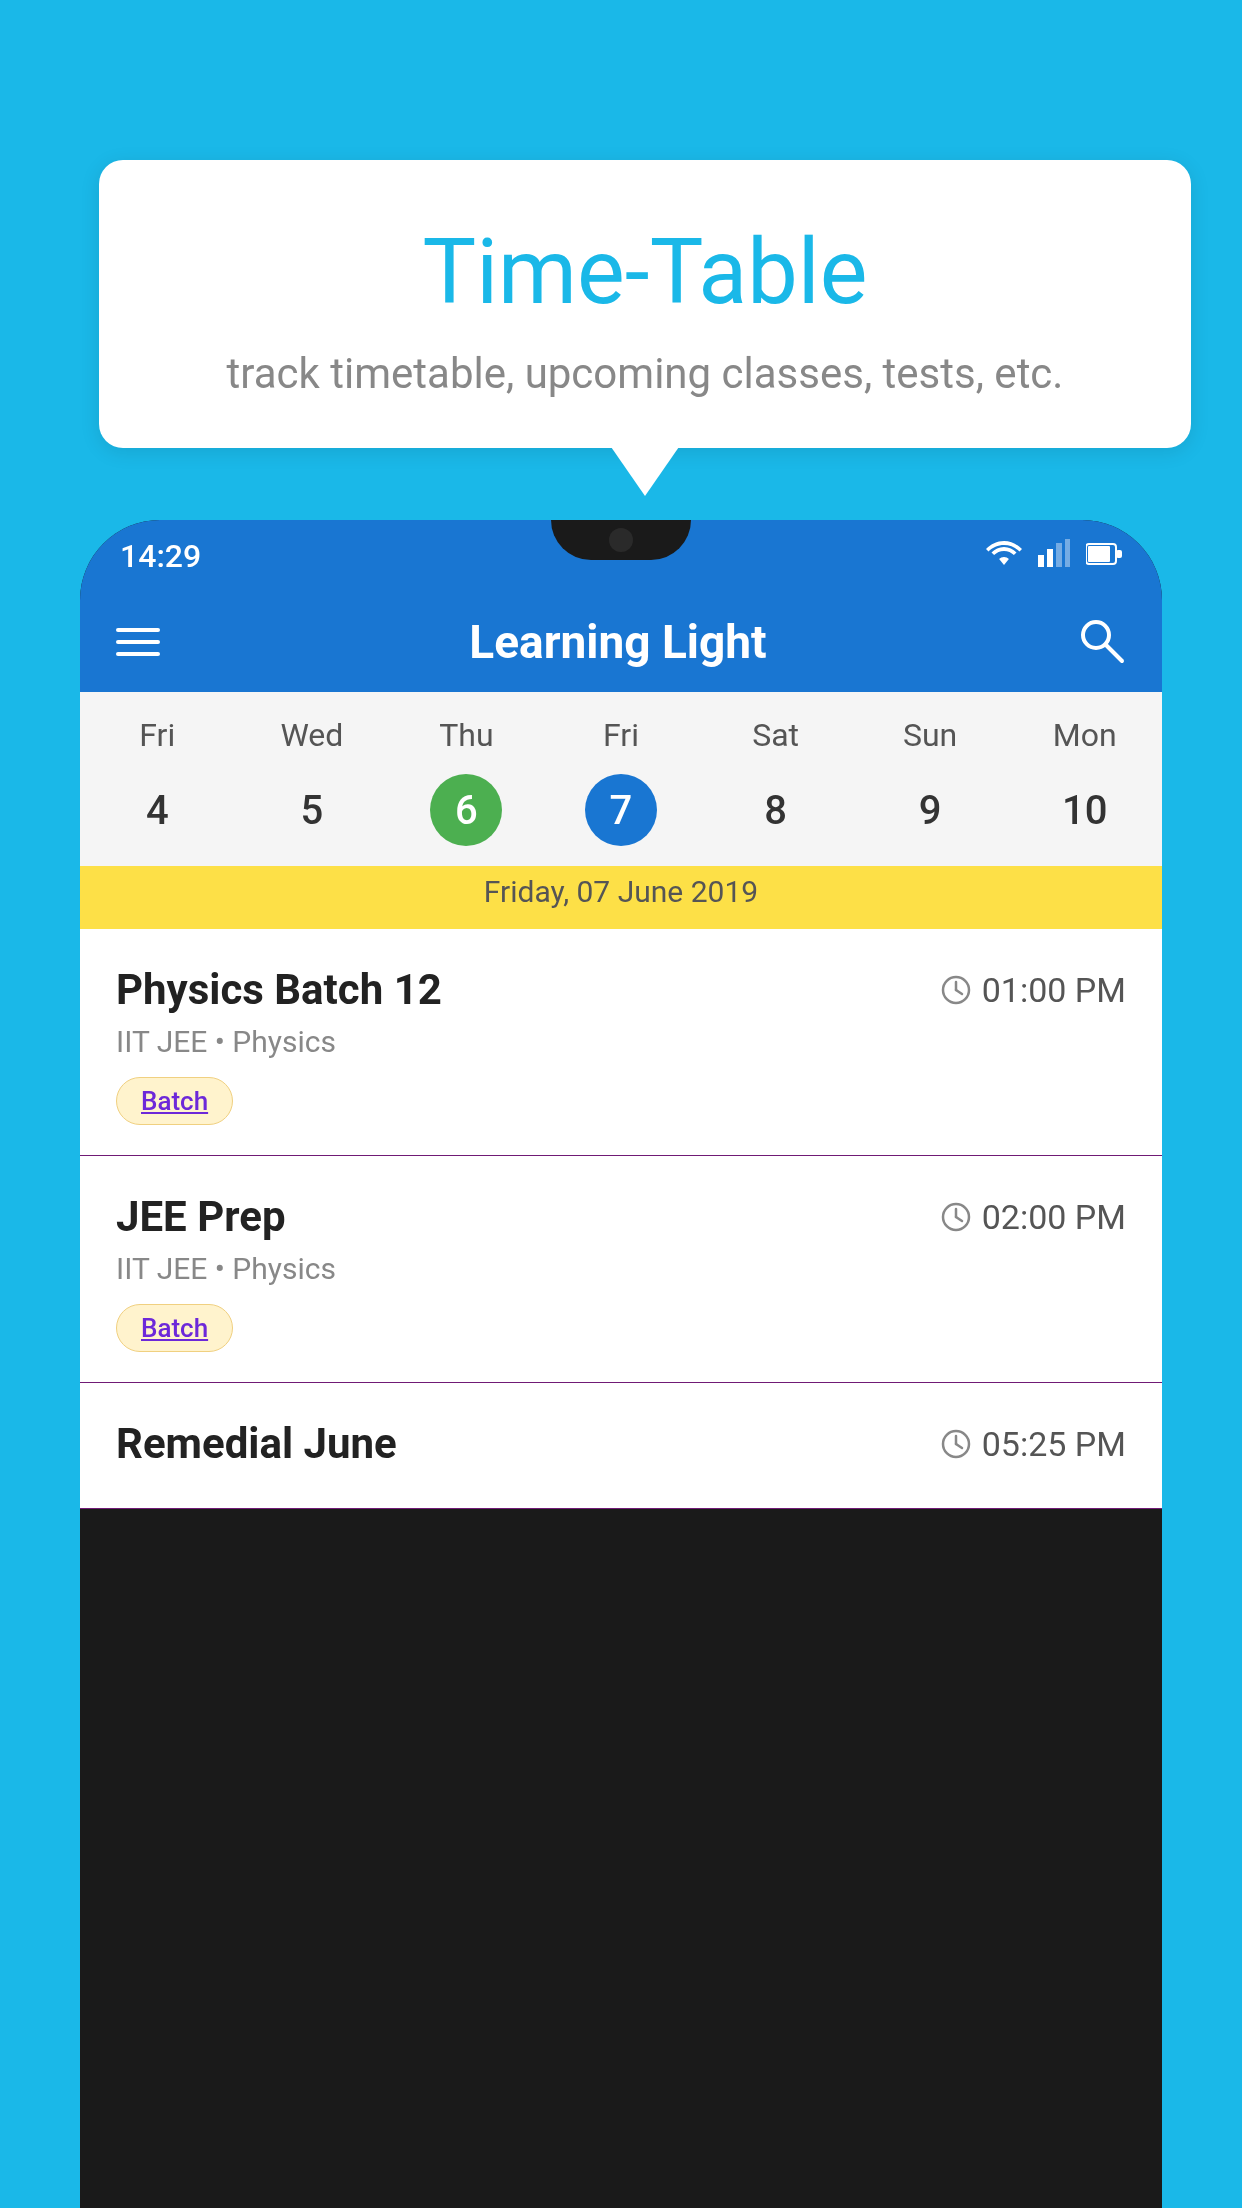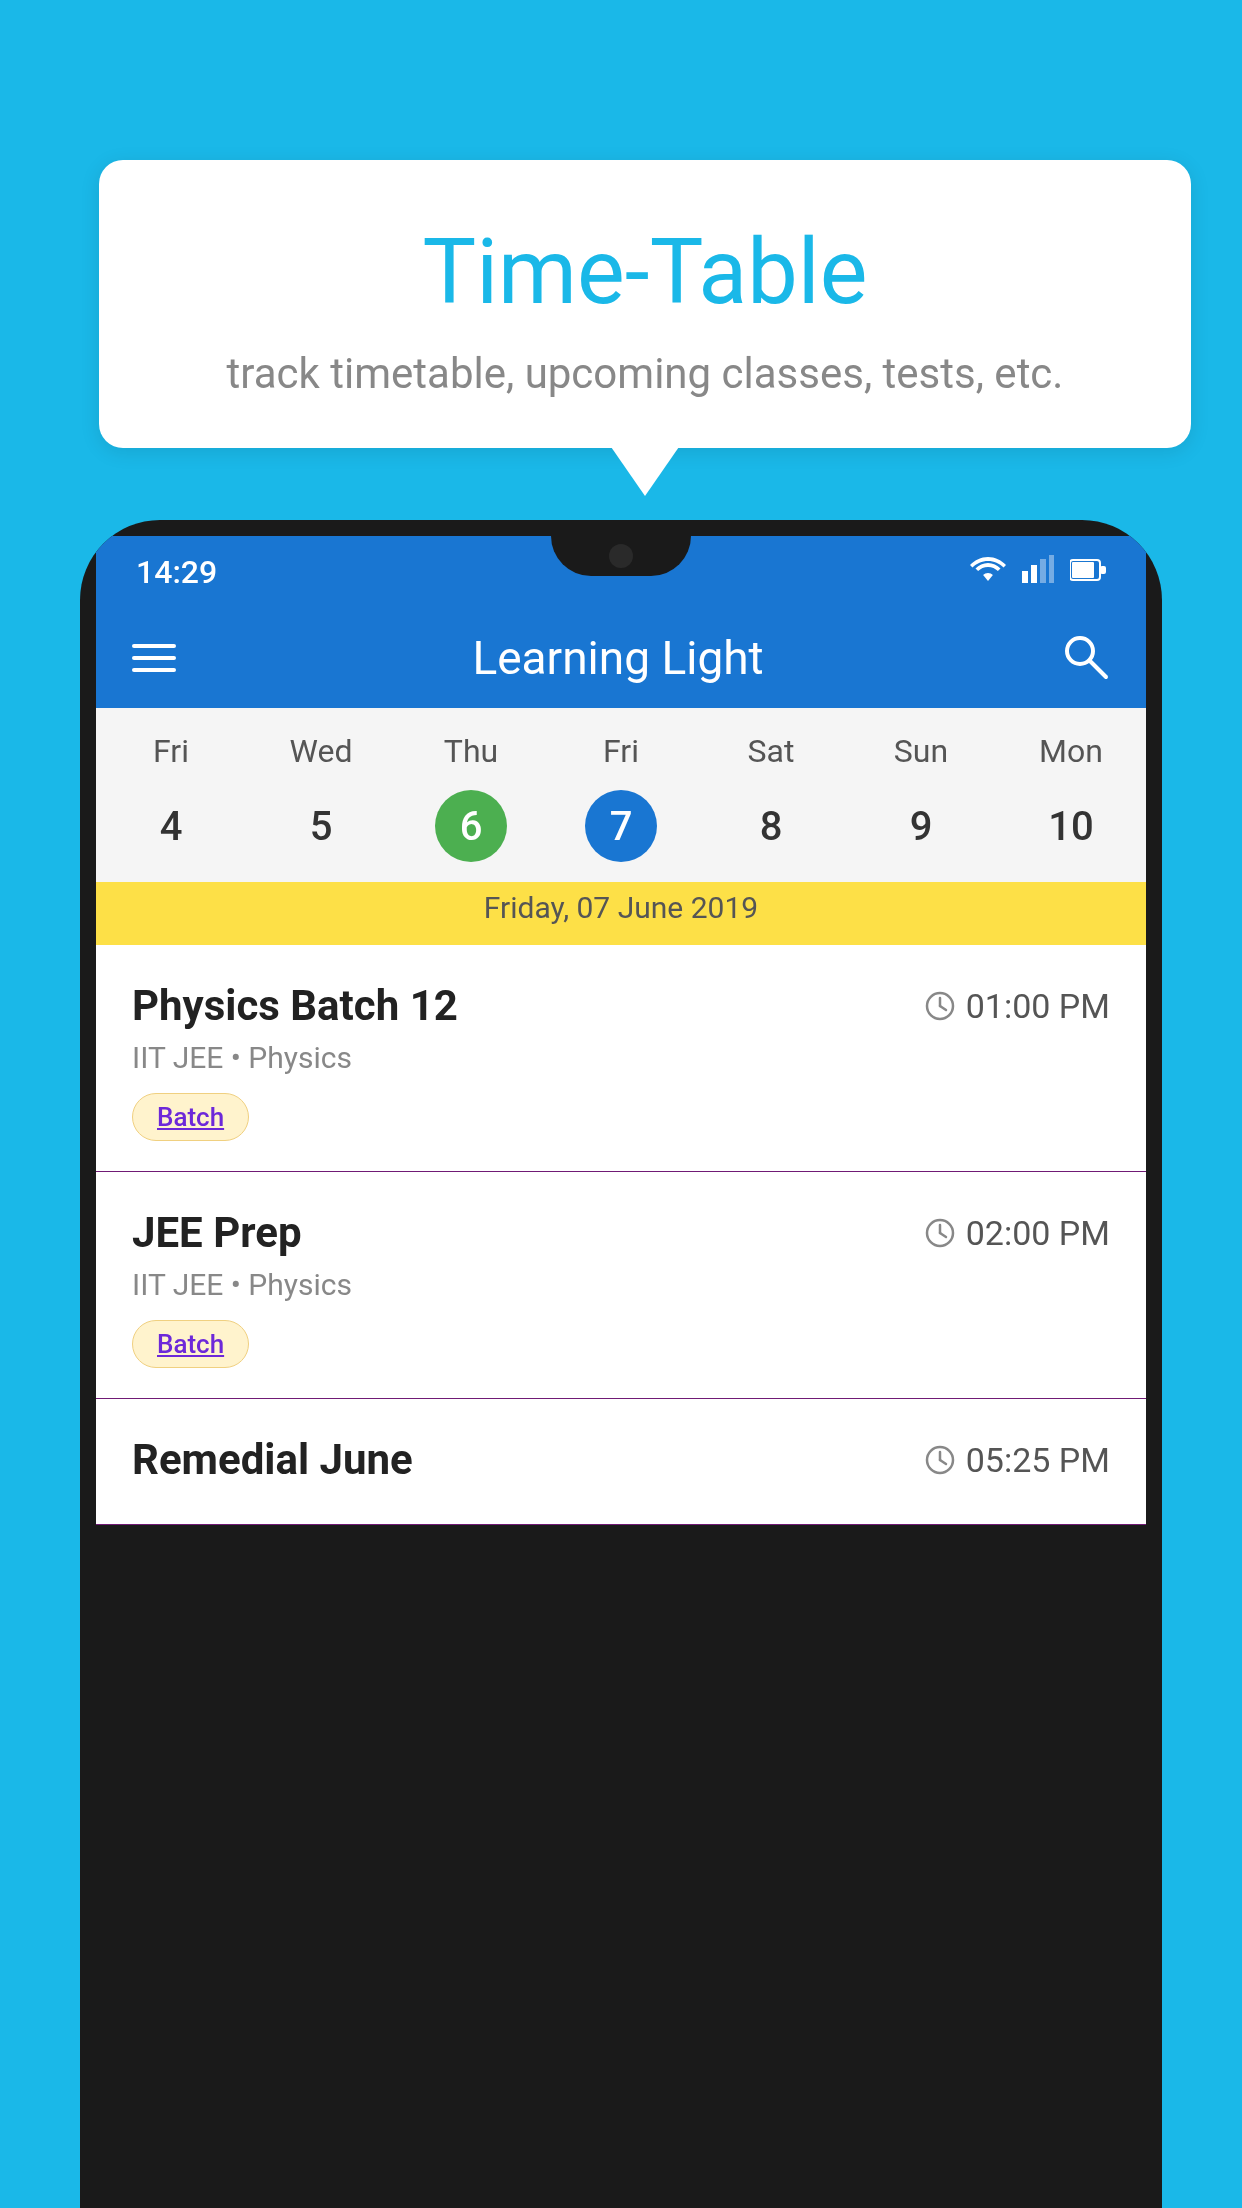--- a/index.html
+++ b/index.html
@@ -64,21 +64,21 @@
     
     .phone-frame {
       position: absolute;
       top: 520px;
       left: 80px;
       right: 80px;
       bottom: 0;
       background: #1a1a1a;
       border-radius: 80px 80px 0 0;
       overflow: hidden;
-      padding: 16px;
+      padding: 0;
     }
 
     
     .status-bar {
       background: #1976d2;
       height: 72px;
       display: flex;
       align-items: center;
       justify-content: space-between;
       padding: 0 40px;
@@ -131,21 +131,21 @@
       height: 100px;
       display: flex;
       align-items: center;
       padding: 0 36px;
       justify-content: space-between;
     }
 
     .app-bar-title {
       color: white;
       font-size: 46px;
-      font-weight: 400;
+      font-weight: 700;
     }
 
     .hamburger-icon {
       color: white;
       font-size: 44px;
       cursor: pointer;
       display: flex;
       flex-direction: column;
       gap: 8px;
       justify-content: center;

